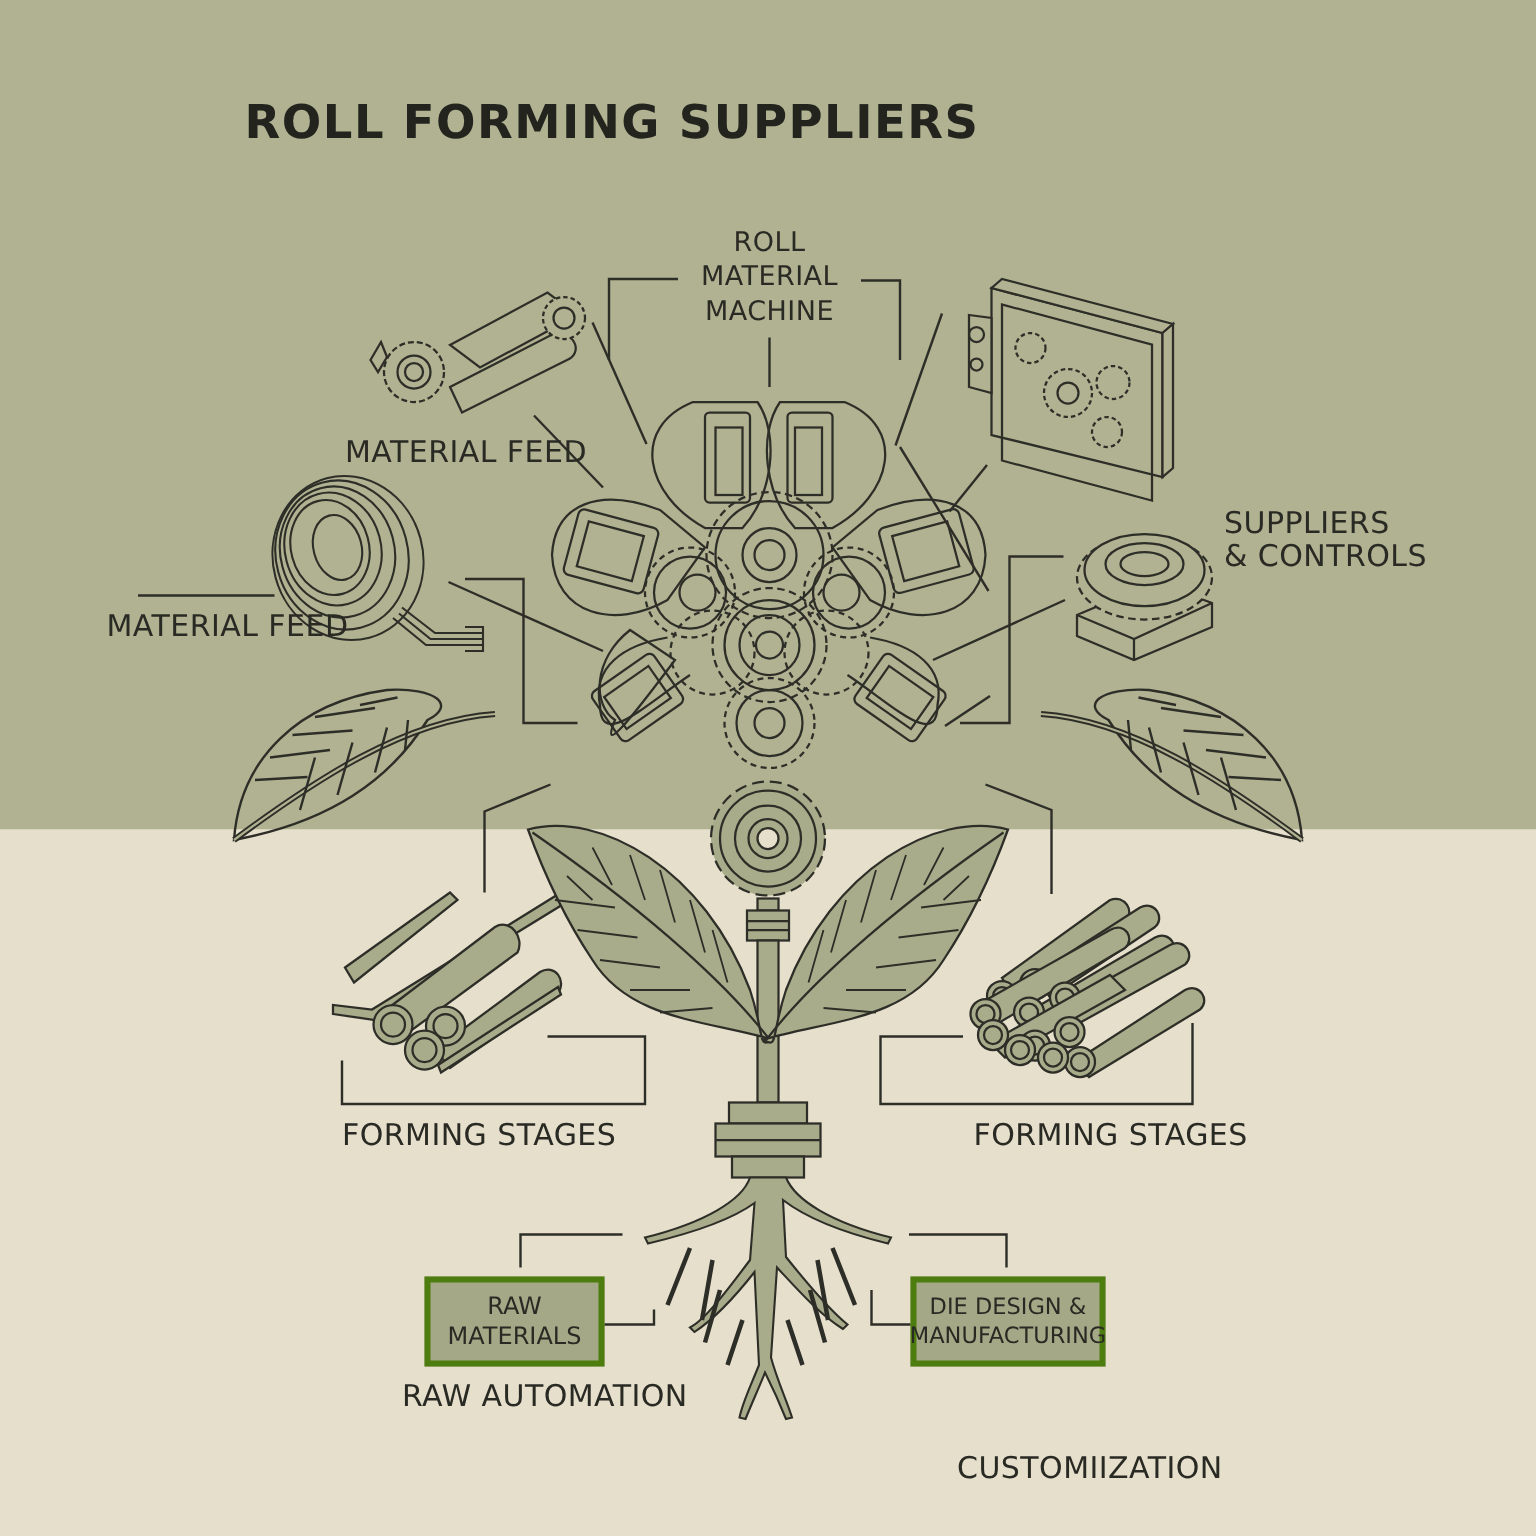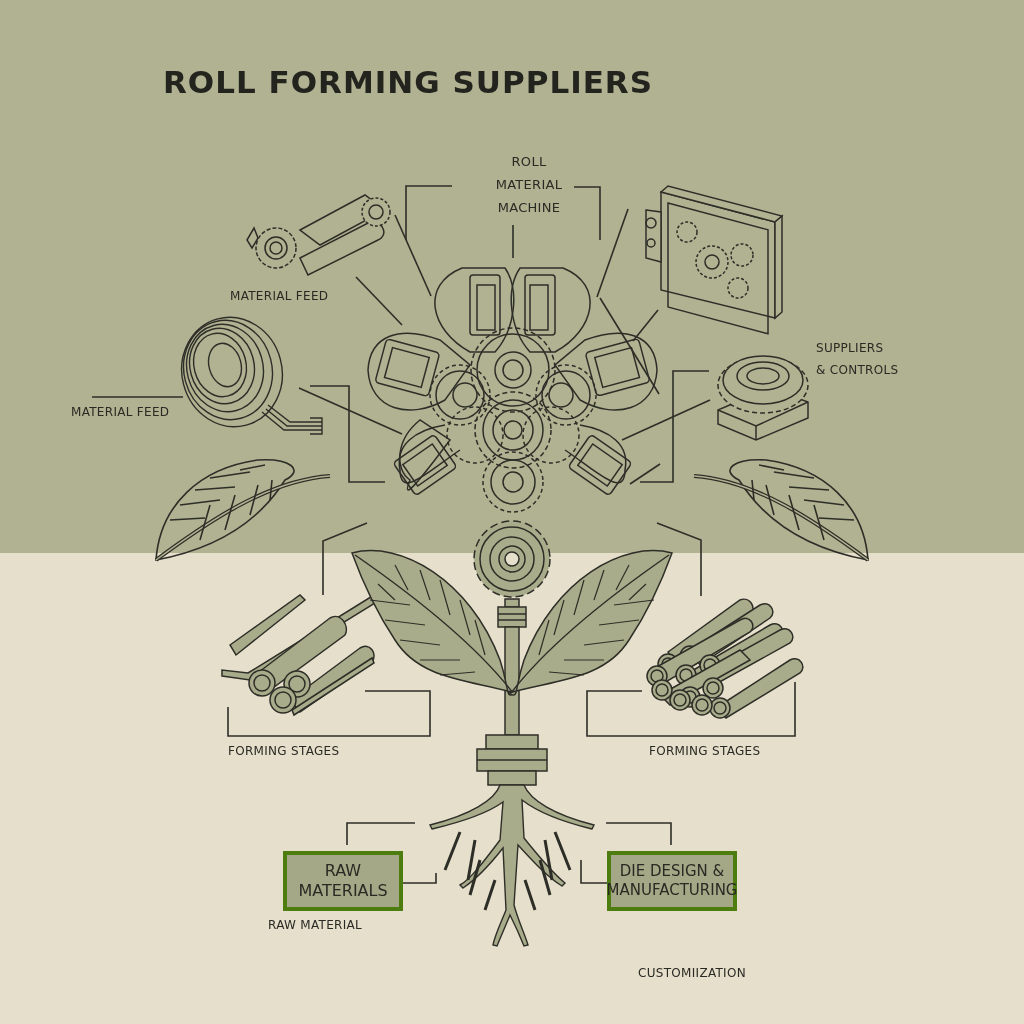--- a/index.html
+++ b/index.html
@@ -5,21 +5,21 @@
   html, body { margin: 0; padding: 0; }
   body {
     width: 1024px; height: 1024px; position: relative; overflow: hidden;
     background: #e6dfcb;
     font-family: "DejaVu Sans", "Liberation Sans", sans-serif;
   }
   .bg-top { position: absolute; left: 0; top: 0; width: 1024px; height: 553px; background: #b0b291; }
   .bg-bottom { position: absolute; left: 0; top: 553px; width: 1024px; height: 471px; background: #e6dfcb; }
   svg.art { position: absolute; left: 0; top: 0; width: 1024px; height: 1024px; }
   .lbl {
-    position: absolute; color: #2a2a24; font-size: 12px; letter-spacing: 0.3px;
+    position: absolute; color: #2a2a24; font-size: 20px; letter-spacing: 0.3px;
     white-space: nowrap; line-height: 1.25;
   }
   .title {
     position: absolute; left: 0; top: 64px; width: 816px; text-align: center;
     font-size: 31px; font-weight: bold; color: #24241f; letter-spacing: 1px;
   }
   .center { text-align: center; }
   .boxlbl {
     position: absolute; background: #a5a886; border: 4px solid #4d7c0f;
     color: #2a2a24; font-size: 16px; text-align: center; display: flex;
@@ -259,21 +259,21 @@
   </g>
 
   <g stroke="#2e2e28" stroke-width="1.4" fill="#a9ac8a">
     <path d="M500,785 C495,800 470,815 430,825 L432,829 C470,820 492,810 503,802 L500,840 C485,860 470,880 460,885 L463,888 C478,878 492,862 503,848 L506,910 C500,925 495,935 493,945 L497,946 C501,936 506,925 510,915 C515,925 520,936 524,946 L528,945 C525,935 518,920 514,905 L518,845 C532,860 546,876 562,886 L565,883 C555,875 540,858 524,838 L522,800 C535,810 555,820 592,829 L594,825 C554,815 530,800 524,785 Z"></path>
     <path d="M460,832 L445,870 M475,840 L468,880 M555,832 L570,870 M545,840 L552,880 M480,860 L470,895 M540,860 L550,895 M495,880 L485,910 M525,880 L535,910" fill="none" stroke-width="3"></path>
   </g>
 </svg>
 
 <div class="title">ROLL FORMING SUPPLIERS</div>
 
-<div class="lbl center" style="left:464px; top:150px; width:130px; font-size:13px; line-height:23px;">
+<div class="lbl center" style="left:448px; top:150px; width:130px; font-size:18px; line-height:23px;">
   <div>ROLL</div>
   <div>MATERIAL</div>
   <div>MACHINE</div>
 </div>
 
 <div class="lbl" style="left:230px; top:289px;">MATERIAL FEED</div>
 <div class="lbl" style="left:71px; top:405px;">MATERIAL FEED</div>
 
 <div class="lbl" style="left:816px; top:337px; line-height:22px;">
   <div>SUPPLIERS</div>
@@ -282,21 +282,21 @@
 
 <div class="lbl" style="left:228px; top:744px;">FORMING STAGES</div>
 <div class="lbl" style="left:649px; top:744px;">FORMING STAGES</div>
 
 <div class="boxlbl" style="left:283px; top:851px; width:120px; height:60px;">
   <div>
     <div>RAW</div>
     <div>MATERIALS</div>
   </div>
 </div>
-<div class="lbl" style="left:268px; top:918px;">RAW MATERIAL</div>
+<div class="lbl" style="left:268px; top:918px;">RAW AUTOMATION</div>
 
 <div class="boxlbl" style="left:607px; top:851px; width:130px; height:60px; font-size:15px;">
   <div>
     <div>DIE DESIGN &amp;</div>
     <div>MANUFACTURING</div>
   </div>
 </div>
 <div class="lbl" style="left:609px; top:966px;margin-left:29px;">CUSTOMIIZATION</div>
 
 </body></html>

